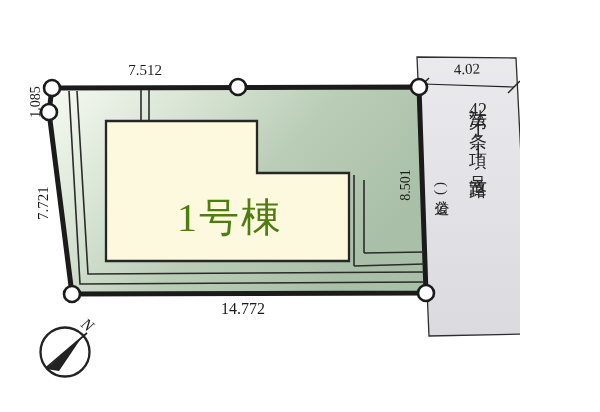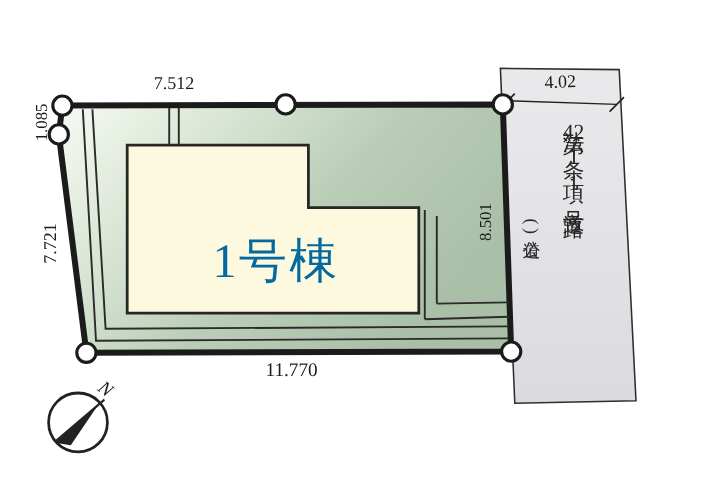--- a/index.html
+++ b/index.html
@@ -1,37 +1,37 @@
 <!DOCTYPE html>
 <html><head>
 <meta charset="utf-8">
 <style>
   html,body{margin:0;padding:0;background:#ffffff;}
   .canvas{
-    position:relative;width:600px;height:412px;background:#ffffff;overflow:hidden;
+    position:relative;width:520px;height:412px;background:#ffffff;overflow:hidden;
     font-family:"Liberation Serif","DejaVu Serif",serif;
   }
   .canvas svg{position:absolute;left:0;top:0;}
   .lbl{
     position:absolute;color:#1c1c1c;white-space:nowrap;
     font-family:"Liberation Serif","DejaVu Serif",serif;
   }
   .dim{font-size:15px;}
   .ctr{text-align:center;}
   .vrot{transform:rotate(-90deg);transform-origin:center center;}
   .vtext{
     position:absolute;writing-mode:vertical-rl;text-orientation:mixed;
     color:#262626;font-family:"Liberation Serif","DejaVu Serif",serif;
   }
   .tcy{text-combine-upright:all;}
   .road-main{left:466px;top:95px;height:248px;font-size:18px;letter-spacing:3px;}
   .road-sub{left:432px;top:182px;height:100px;font-size:15px;letter-spacing:1px;}
   .bldg{
     left:128px;top:194px;width:204px;height:48px;line-height:48px;
-    font-size:40px;color:#0369a1;letter-spacing:2px;
+    font-size:40px;color:#4d7c0f;letter-spacing:2px;
   }
   .north{left:82px;top:316px;font-size:16px;font-style:italic;transform:rotate(38deg);color:#1b1b1b;}
 </style>
 </head>
 <body>
 
 <div class="canvas">
 
   <svg width="600" height="412" viewBox="0 0 600 412">
     <defs>
@@ -80,21 +80,21 @@
       <line x1="46" y1="368" x2="87" y2="333" stroke="#222222" stroke-width="1.7"></line>
       <polygon points="82,337 46,369 59,371" fill="#222222"></polygon>
     </g>
   </svg>
 
   <div class="lbl dim ctr" style="left:108px;top:62px;width:74px;">7.512</div>
   <div class="lbl dim ctr" style="left:441px;top:61px;width:52px;transform:rotate(-2.5deg);">4.02</div>
   <div class="lbl dim ctr vrot" style="left:11px;top:91px;width:50px;height:22px;line-height:22px;font-size:14px;">1.085</div>
   <div class="lbl dim ctr vrot" style="left:17px;top:192px;width:52px;height:22px;line-height:22px;">7.721</div>
   <div class="lbl dim ctr vrot" style="left:381px;top:175px;width:50px;height:20px;line-height:20px;font-size:14px;">8.501</div>
-  <div class="lbl dim ctr" style="left:201px;top:300px;width:84px;font-size:16px;">11.770</div>
+  <div class="lbl dim ctr" style="left:201px;top:300px;width:84px;font-size:16px;">14.772</div>
 
   <div class="lbl ctr bldg">1号棟</div>
 
   <div class="vtext road-main"><span>法第</span><span class="tcy">42</span><span>条</span><span class="tcy">1</span><span>項</span><span class="tcy">1</span><span>号道路</span></div>
   <div class="vtext road-sub">(公道)</div>
 
   <div class="lbl north">N</div>
 
 </div>
 

